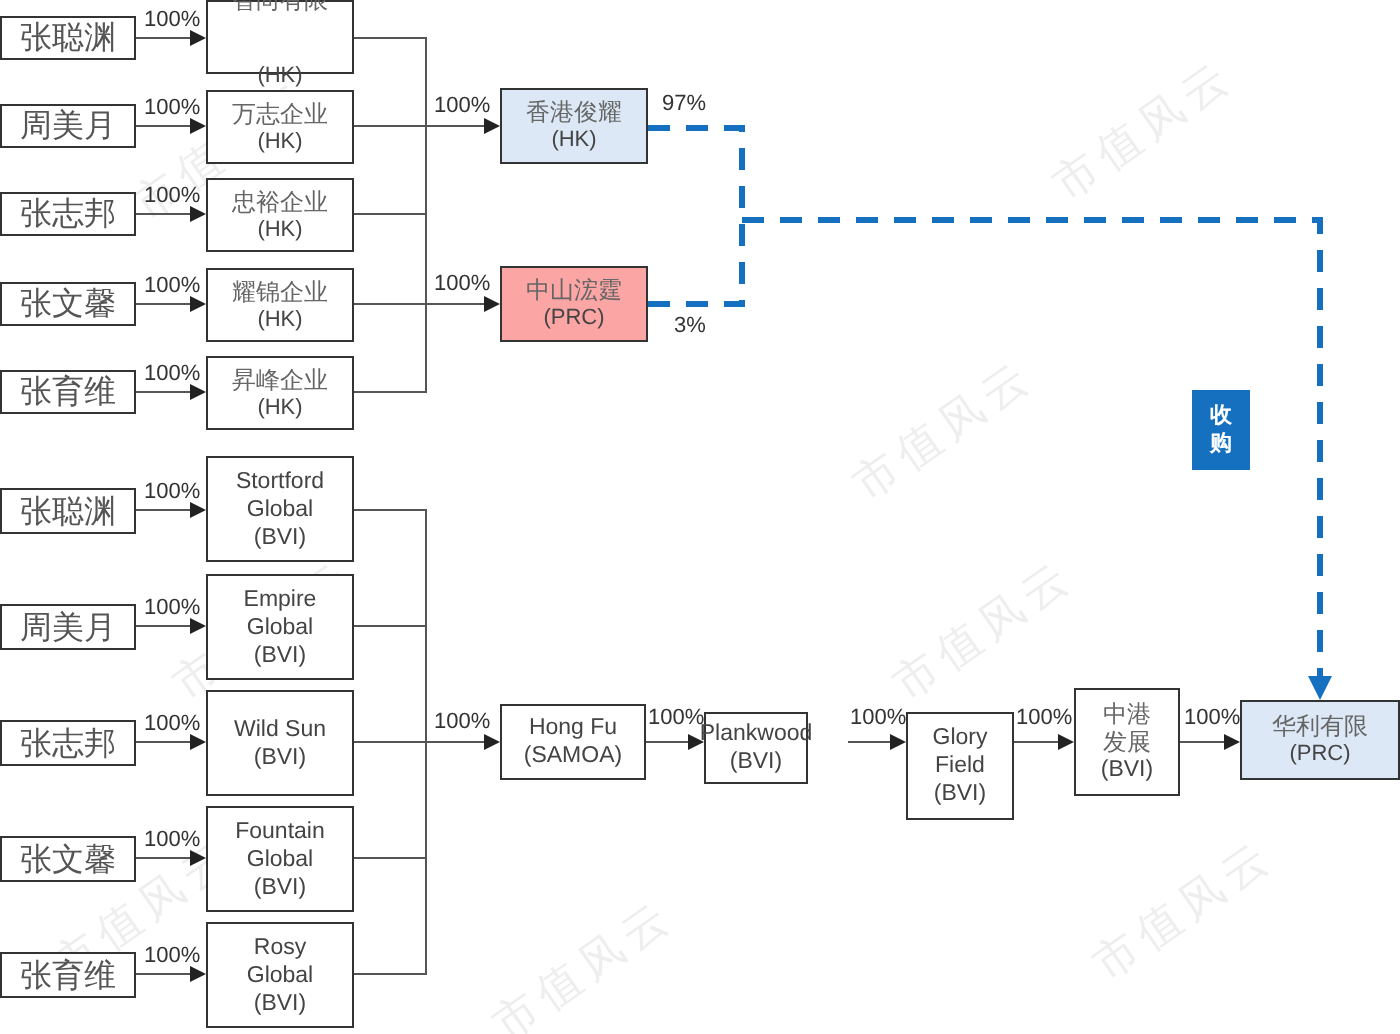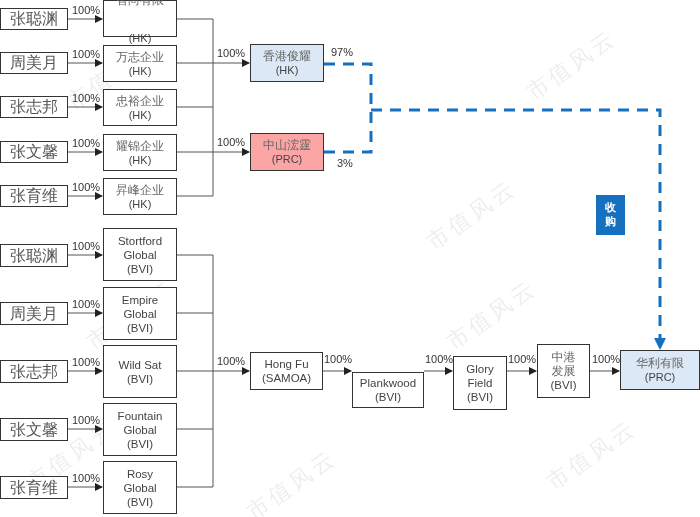--- a/index.html
+++ b/index.html
@@ -150,41 +150,41 @@
     <span>Stortford</span>
     <span>Global</span>
     <span>(BVI)</span>
   </div>
   <div class="box" style="left:103px;top:287px;width:74px;height:53px;">
     <span>Empire</span>
     <span>Global</span>
     <span>(BVI)</span>
   </div>
   <div class="box" style="left:103px;top:345px;width:74px;height:53px;">
-    <span>Wild Sat</span>
+    <span>Wild Sun</span>
     <span>(BVI)</span>
   </div>
   <div class="box" style="left:103px;top:403px;width:74px;height:53px;">
     <span>Fountain</span>
     <span>Global</span>
     <span>(BVI)</span>
   </div>
   <div class="box" style="left:103px;top:461px;width:74px;height:53px;">
     <span>Rosy</span>
     <span>Global</span>
     <span>(BVI)</span>
   </div>
 
   <span class="pct" style="left:217px;top:355px;">100%</span>
   <div class="box" style="left:250px;top:352px;width:73px;height:38px;">
     <span>Hong Fu</span>
     <span>(SAMOA)</span>
   </div>
   <span class="pct" style="left:324px;top:353px;">100%</span>
-  <div class="box" style="left:352px;top:372px;width:72px;height:36px;">
+  <div class="box" style="left:352px;top:356px;width:52px;height:36px;">
     <span>Plankwood</span>
     <span>(BVI)</span>
   </div>
   <span class="pct" style="left:425px;top:353px;">100%</span>
   <div class="box" style="left:453px;top:344px;width:54px;height:54px;margin-top:12px;">
     <span>Glory</span>
     <span>Field</span>
     <span>(BVI)</span>
   </div>
   <span class="pct" style="left:508px;top:353px;">100%</span>

